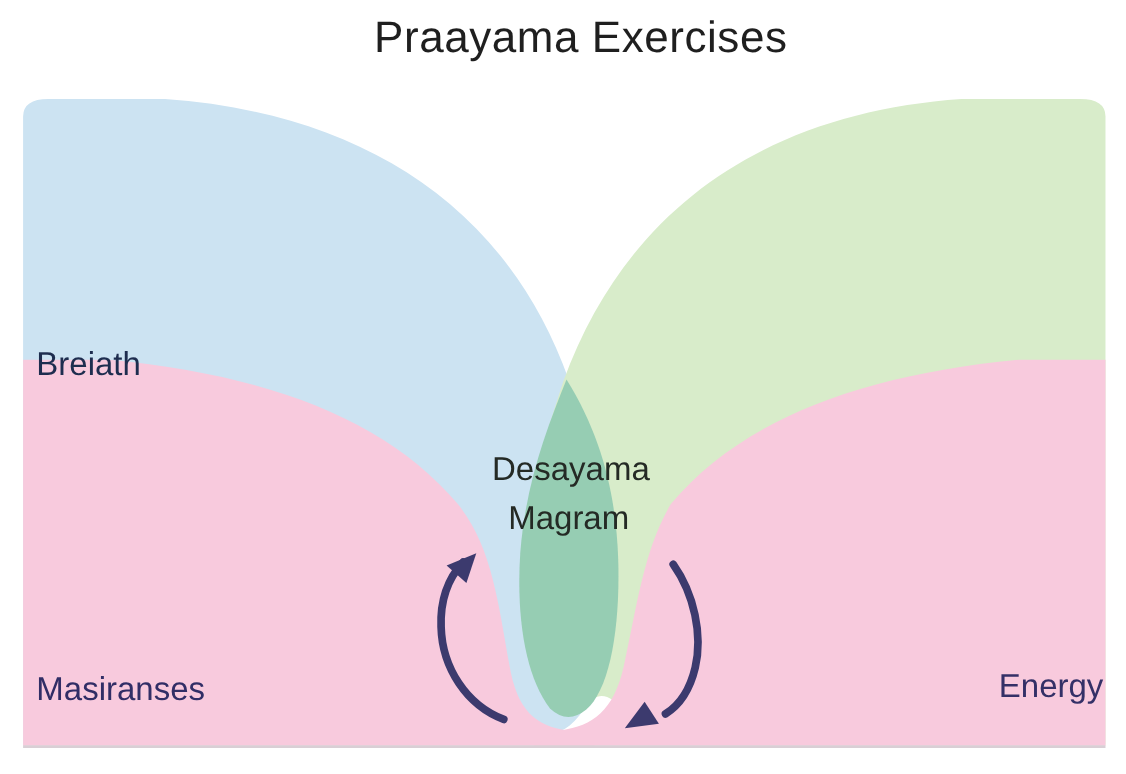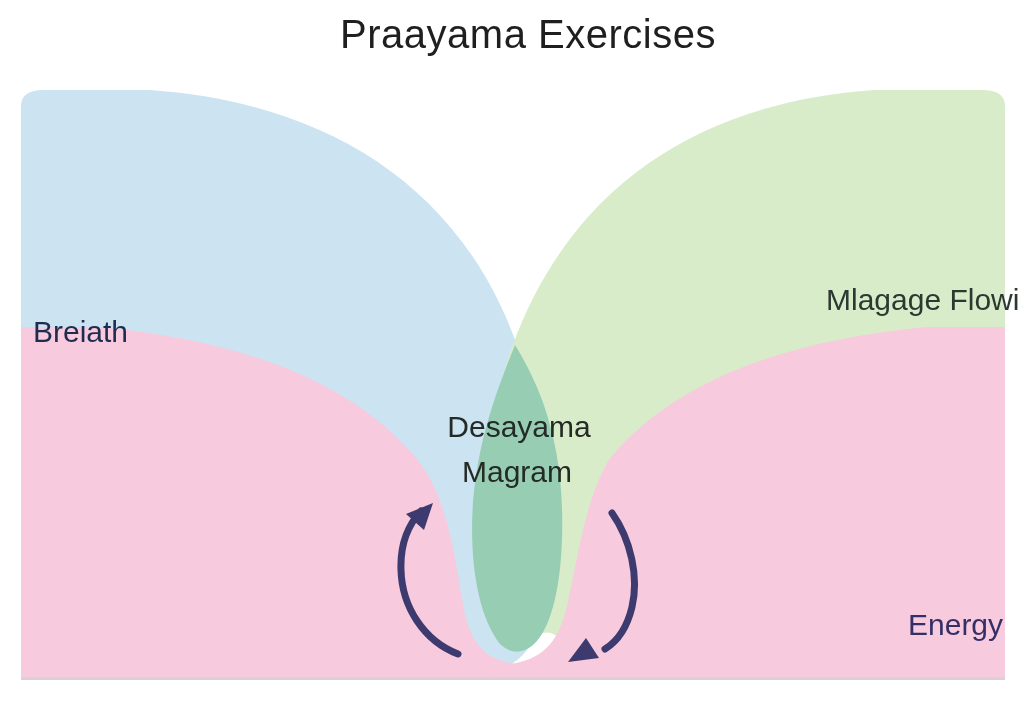--- a/index.html
+++ b/index.html
@@ -115,22 +115,22 @@
     <g>
       <path fill="none" stroke-width="7" stroke-linecap="round" d="M 612,513
                C 631,540 639,577 632,607
                C 627,628 618,641 605,649" stroke="#3c3a6e"></path>
       <polygon points="568,662 586,638 599,658" fill="#3c3a6e"></polygon>
     </g>
   </svg>
 
   <div class="region-label label-breath" style="color: rgb(30, 45, 79);">Breiath</div>
 
-  <div class="region-label label-flow" style="color: rgb(45, 56, 49);">Mlagage Flowi</div>
 
   <div class="region-label label-center-1" style="color: rgb(36, 42, 37);">Desayama</div>
 
   <div class="region-label label-center-2" style="color: rgb(36, 42, 37);">Magram</div>
 
+  <div class="region-label label-masiranses" style="color: rgb(49, 46, 102);">Masiranses</div>
 
   <div class="region-label label-energy" style="color: rgb(52, 48, 103);">Energy</div>
 
 </div>
 
 </body></html>

